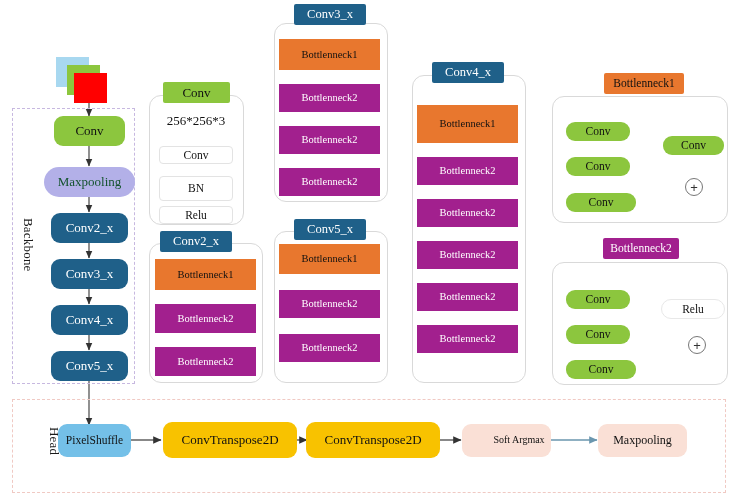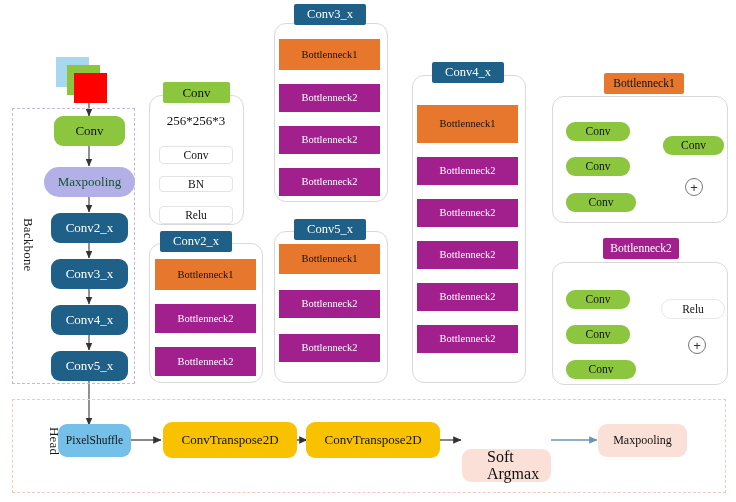--- a/index.html
+++ b/index.html
@@ -135,21 +135,21 @@
 <div class="abs node b-purple" style="left:44px;top:167px;width:91px;height:30px;font-size:13px;">Maxpooling</div>
 <div class="abs node b-darkblue" style="left:51px;top:213px;width:77px;height:30px;font-size:13px;">Conv2_x</div>
 <div class="abs node b-darkblue" style="left:51px;top:259px;width:77px;height:30px;font-size:13px;">Conv3_x</div>
 <div class="abs node b-darkblue" style="left:51px;top:305px;width:77px;height:30px;font-size:13px;">Conv4_x</div>
 <div class="abs node b-darkblue" style="left:51px;top:351px;width:77px;height:30px;font-size:13px;">Conv5_x</div>
 
 <div class="abs panel" style="left:149px;top:95px;width:95px;height:130px;"></div>
 <div class="abs node b-tag-green" style="left:163px;top:82px;width:67px;height:21px;font-size:13px;">Conv</div>
 <div class="abs node plain" style="left:156px;top:112px;width:80px;height:18px;font-size:13px;">256*256*3</div>
 <div class="abs node b-white" style="left:159px;top:146px;width:74px;height:18px;font-size:11.5px;">Conv</div>
-<div class="abs node b-white" style="left:159px;top:176px;width:74px;height:16px;font-size:11.5px;">BN</div>
+<div class="abs node b-white" style="left:159px;top:176px;width:74px;height:25px;font-size:11.5px;">BN</div>
 <div class="abs node b-white" style="left:159px;top:206px;width:74px;height:18px;font-size:11.5px;">Relu</div>
 
 <div class="abs panel" style="left:149px;top:243px;width:114px;height:140px;"></div>
 <div class="abs node b-tag-blue" style="left:160px;top:231px;width:72px;height:21px;font-size:12.5px;">Conv2_x</div>
 <div class="abs node b-orange" style="left:155px;top:259px;width:101px;height:31px;font-size:10.5px;">Bottlenneck1</div>
 <div class="abs node b-magenta" style="left:155px;top:304px;width:101px;height:29px;font-size:10.5px;">Bottlenneck2</div>
 <div class="abs node b-magenta" style="left:155px;top:347px;width:101px;height:29px;font-size:10.5px;">Bottlenneck2</div>
 
 <div class="abs panel" style="left:274px;top:23px;width:114px;height:179px;"></div>
 <div class="abs node b-tag-blue" style="left:294px;top:4px;width:72px;height:21px;font-size:12.5px;">Conv3_x</div>
@@ -188,14 +188,14 @@
 <div class="abs node b-green" style="left:566px;top:360px;width:70px;height:19px;font-size:11.5px;">Conv</div>
 <div class="abs node b-white-r" style="left:661px;top:299px;width:64px;height:20px;font-size:11.5px;">Relu</div>
 <div class="abs plus" style="left:688px;top:336px;">+</div>
 
 <div class="abs dash-head" style="left:12px;top:399px;width:714px;height:94px;"></div>
 <div class="abs vlabel" style="left:46px;top:418px;width:16px;height:46px;">Head</div>
 
 <div class="abs node b-lightblue" style="left:58px;top:424px;width:73px;height:33px;font-size:11.5px;">PixelShuffle</div>
 <div class="abs node b-gold" style="left:163px;top:422px;width:134px;height:36px;font-size:13px;">ConvTranspose2D</div>
 <div class="abs node b-gold" style="left:306px;top:422px;width:134px;height:36px;font-size:13px;">ConvTranspose2D</div>
-<div class="abs node b-peach" style="left:462px;top:449px;width:89px;height:33px;font-size:16px;padding-left:25px;">Soft Argmax</div>
+<div class="abs node b-peach" style="left:462px;top:424px;width:89px;height:33px;font-size:10px;padding-left:25px;">Soft Argmax</div>
 <div class="abs node b-peach" style="left:598px;top:424px;width:89px;height:33px;font-size:12px;">Maxpooling</div>
 
 </body></html>

